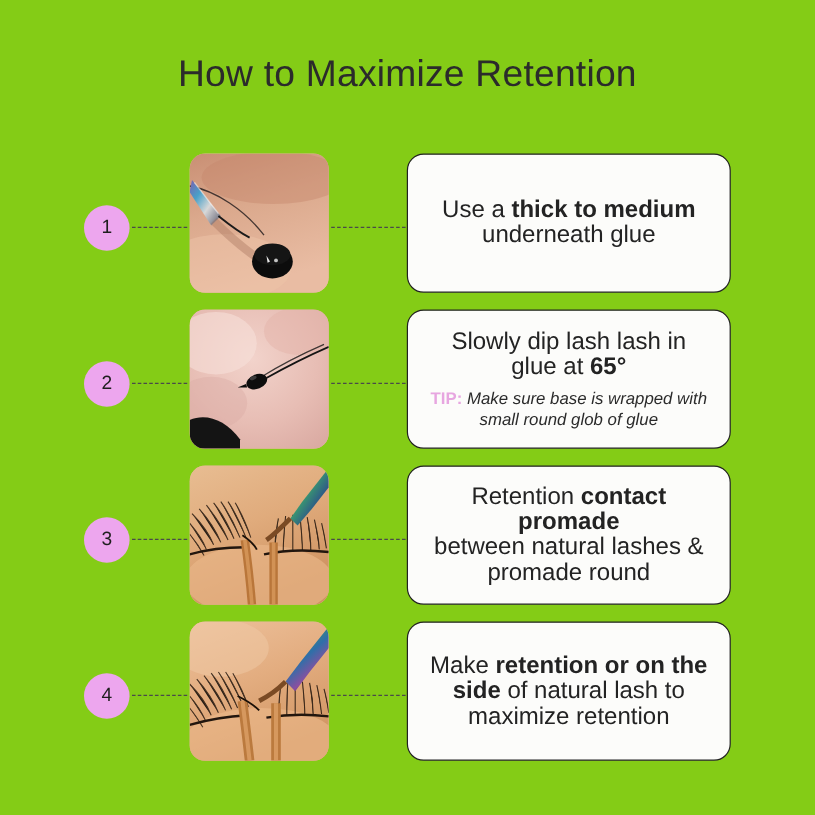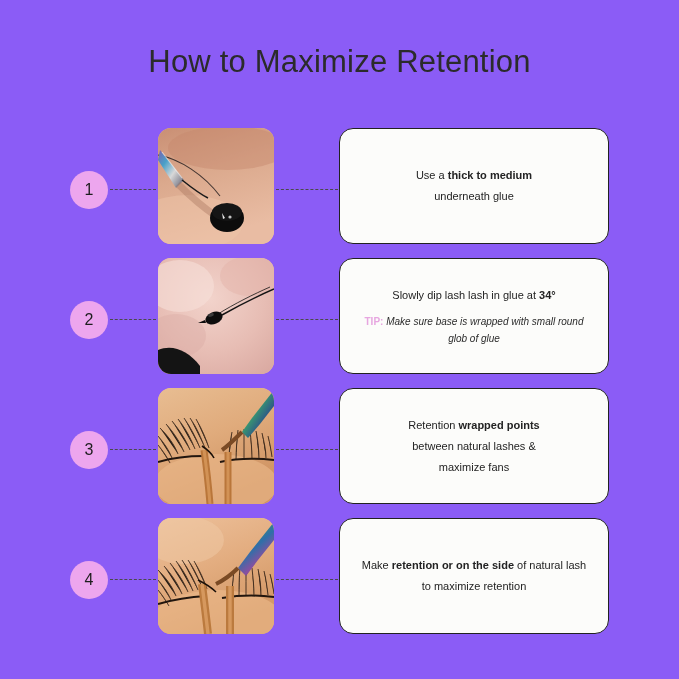--- a/index.html
+++ b/index.html
@@ -10,21 +10,21 @@
     width: 679px;
     height: 679px;
     background: #f1f0ee;
     font-family: "Liberation Sans", sans-serif;
     overflow: hidden;
   }
   .canvas {
     position: relative;
     width: 679px;
     height: 679px;
-    background: #8b5cf6;
+    background: #84cc16;
   }
 
   
   .title {
     position: absolute;
     top: 44px;
     left: 0;
     width: 679px;
     text-align: center;
     font-size: 31px;
@@ -98,30 +98,30 @@
     background: #fcfcfa;
     border: 1.4px solid #222222;
     border-radius: 14px;
     display: flex;
     flex-direction: column;
     align-items: center;
     justify-content: center;
     padding: 6px 16px;
   }
   .card-main {
-    font-size: 11px;
+    font-size: 20px;
     line-height: 21px;
     color: #232323;
     text-align: center;
     font-weight: 400;
   }
   .card-main b { font-weight: 700; }
   .tip-line {
     margin-top: 7px;
-    font-size: 10px;
+    font-size: 14px;
     line-height: 17px;
     text-align: center;
     color: #2b2b2b;
   }
   .tip-label {
     color: #e7a6e0;
     font-weight: 700;
     font-style: normal;
   }
   .tip-text { font-style: italic; }
@@ -198,21 +198,21 @@
         <path d="M112 29 C96 36 76 46 60 56" stroke="#141414" stroke-width="1" fill="none" opacity="0.8"></path>
         <ellipse cx="56" cy="60" rx="9" ry="6" transform="rotate(-22 56 60)" fill="#0d0d0d"></ellipse>
         <path d="M47 62 l-7 3 l8 0 z" fill="#0d0d0d"></path>
         <ellipse cx="53" cy="57" rx="3" ry="1.6" transform="rotate(-22 53 57)" fill="#5a5a5a" opacity="0.6"></ellipse>
         <path d="M0 92 C14 86 30 92 42 108 L42 116 L0 116 Z" fill="#141414"></path>
       </svg>
     </div>
 
     <div class="card">
       <div class="card-main">
-        <span>Slowly dip lash lash in glue at </span><b>34°</b>
+        <span>Slowly dip lash lash in glue at </span><b>65°</b>
       </div>
       <div class="tip-line">
         <span class="tip-label">TIP:</span>
         <span class="tip-text">Make sure base is wrapped with small round glob of glue</span>
       </div>
     </div>
   </div>
 
   <div class="row row-3">
     <div class="num-circle">3</div>
@@ -263,23 +263,23 @@
         <path d="M46 62 C48 76 50 92 52 116" stroke="#b9763a" stroke-width="7" fill="none"></path>
         <path d="M46 62 C48 76 50 92 52 116" stroke="#d89a5c" stroke-width="3" fill="none" opacity="0.8"></path>
         <path d="M70 64 C70 80 70 98 70 116" stroke="#b9763a" stroke-width="7" fill="none"></path>
         <path d="M70 64 C70 80 70 98 70 116" stroke="#d89a5c" stroke-width="3" fill="none" opacity="0.8"></path>
         <path d="M44 58 C50 62 54 66 56 70" stroke="#1a1008" stroke-width="1.6" fill="none"></path>
       </svg>
     </div>
 
     <div class="card">
       <div class="card-main">
-        <span>Retention </span><b>wrapped points</b><br>
+        <span>Retention </span><b>contact promade</b><br>
         <span>between natural lashes &amp;</span><br>
-        <span>maximize fans</span>
+        <span>promade round</span>
       </div>
     </div>
   </div>
 
   <div class="row row-4">
     <div class="num-circle">4</div>
     <div class="dash dash-left"></div>
     <div class="dash dash-right"></div>
 
     <div class="thumb">

